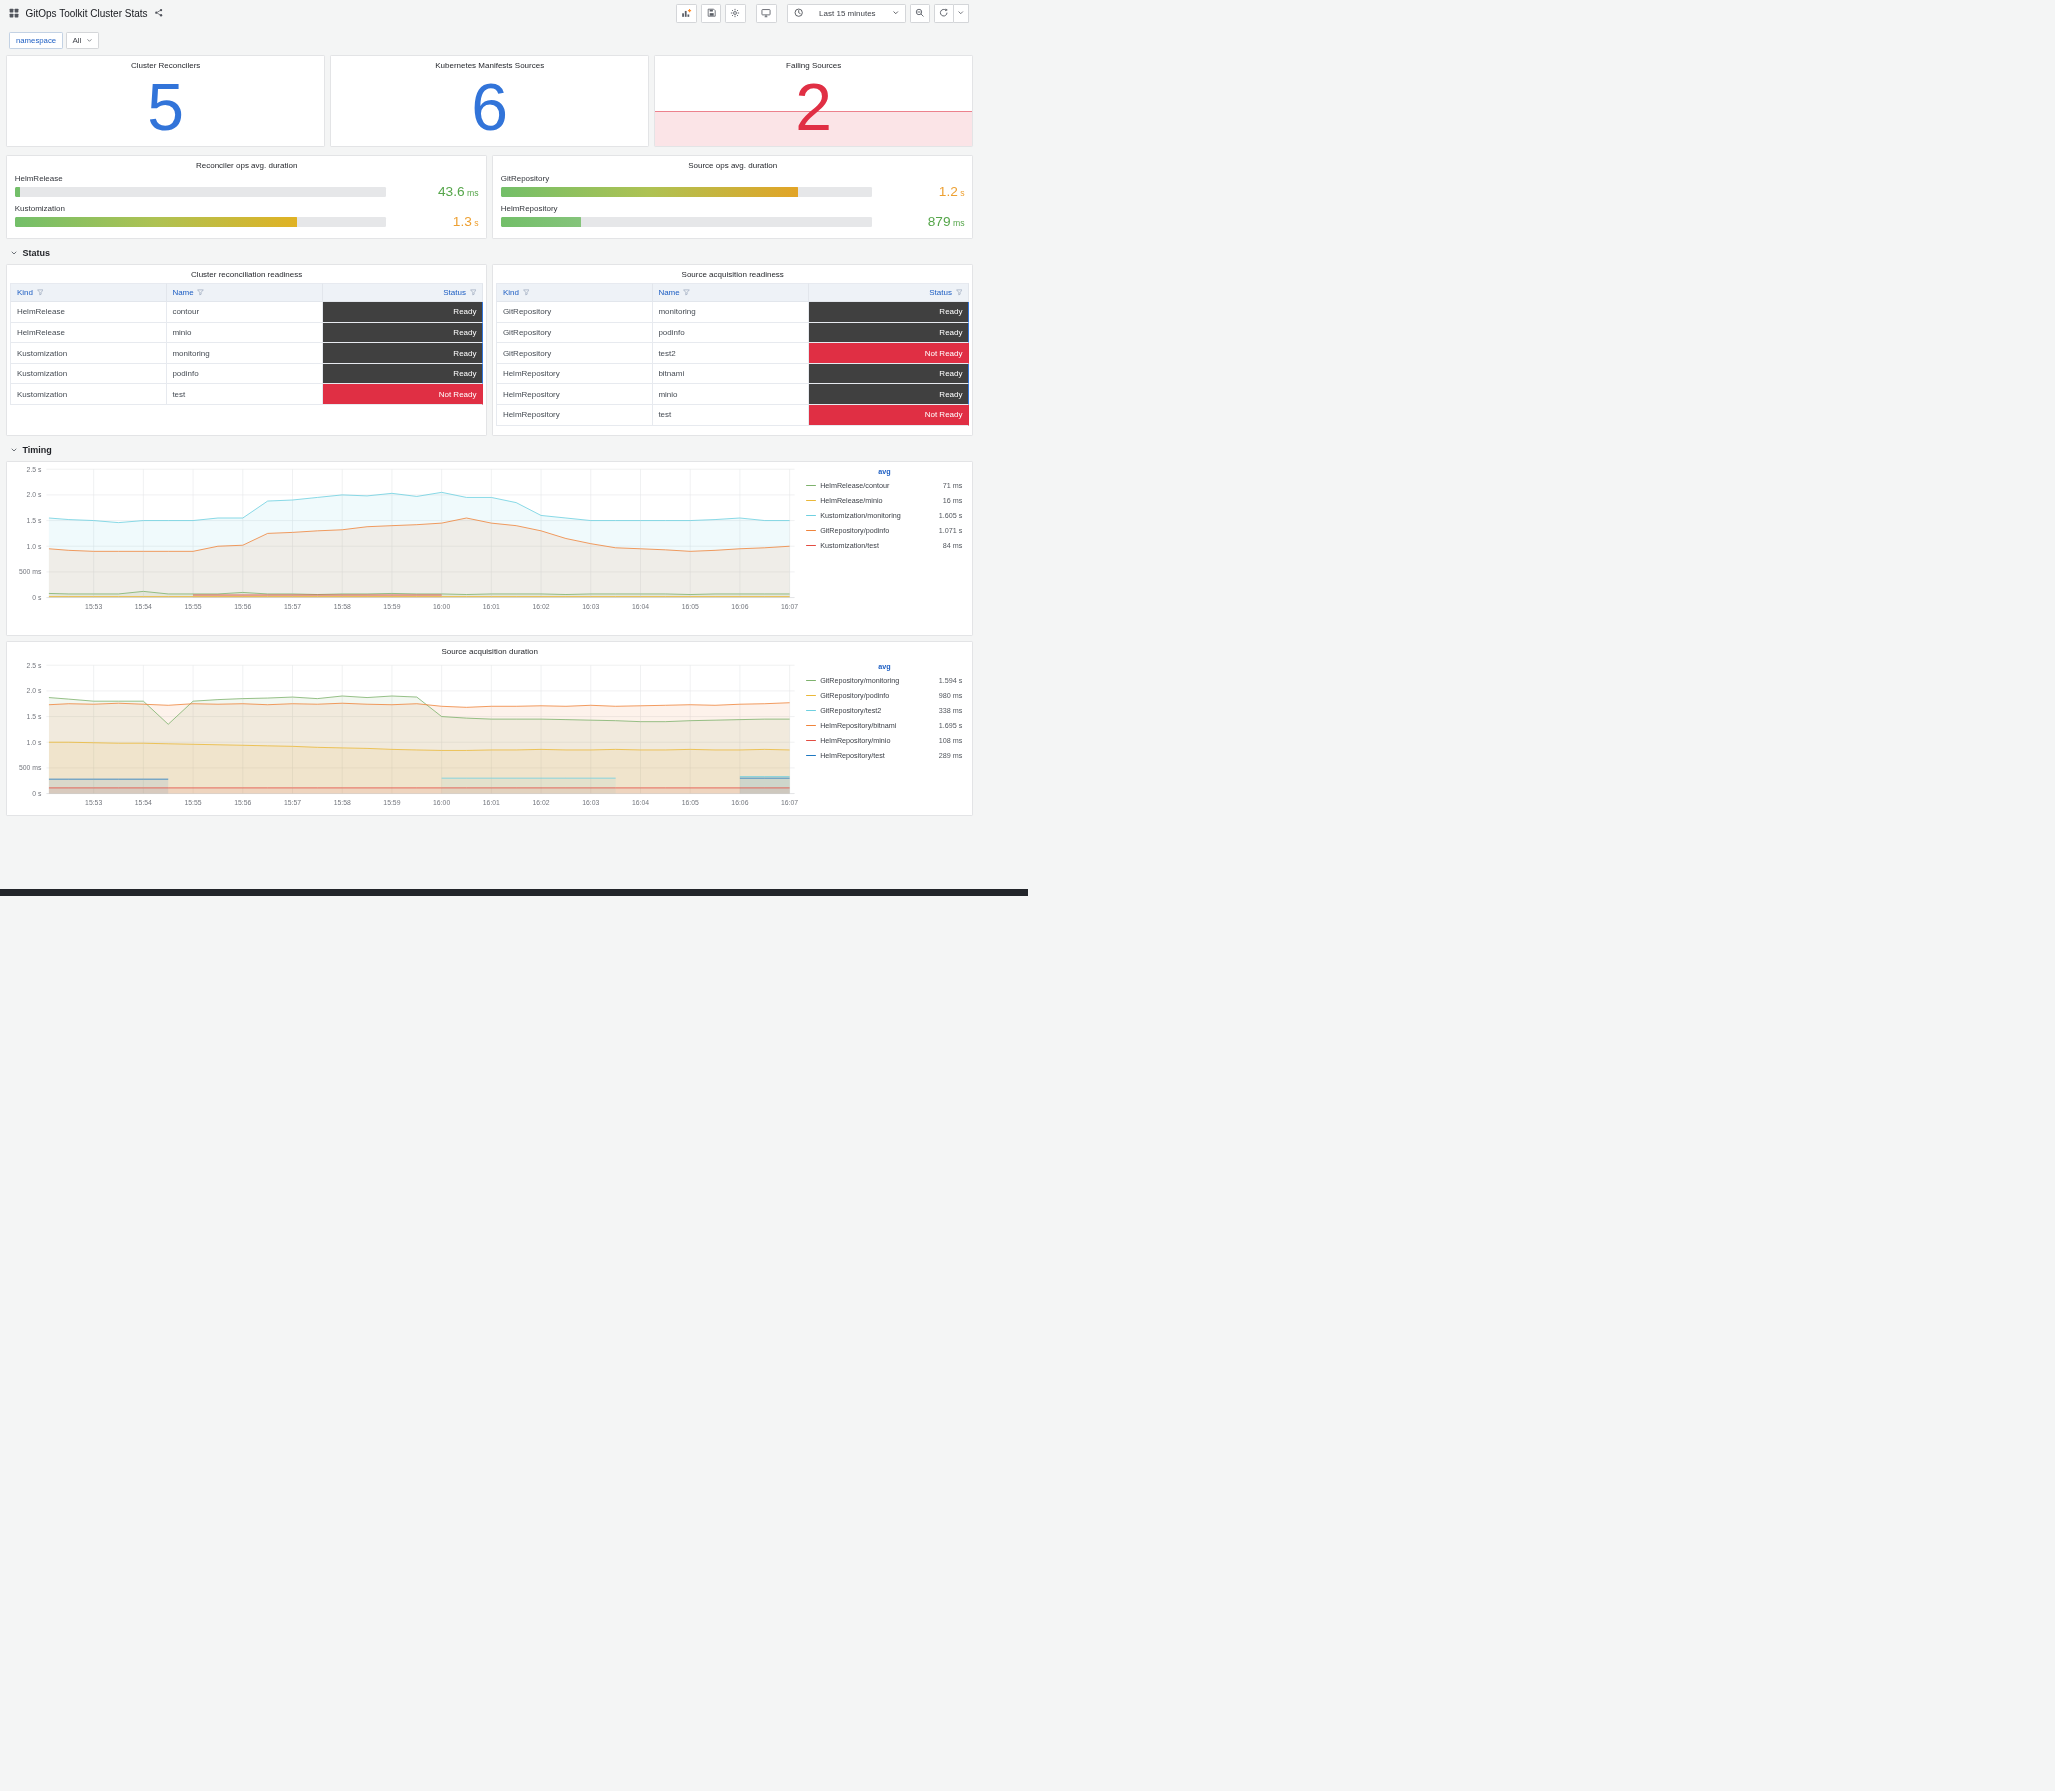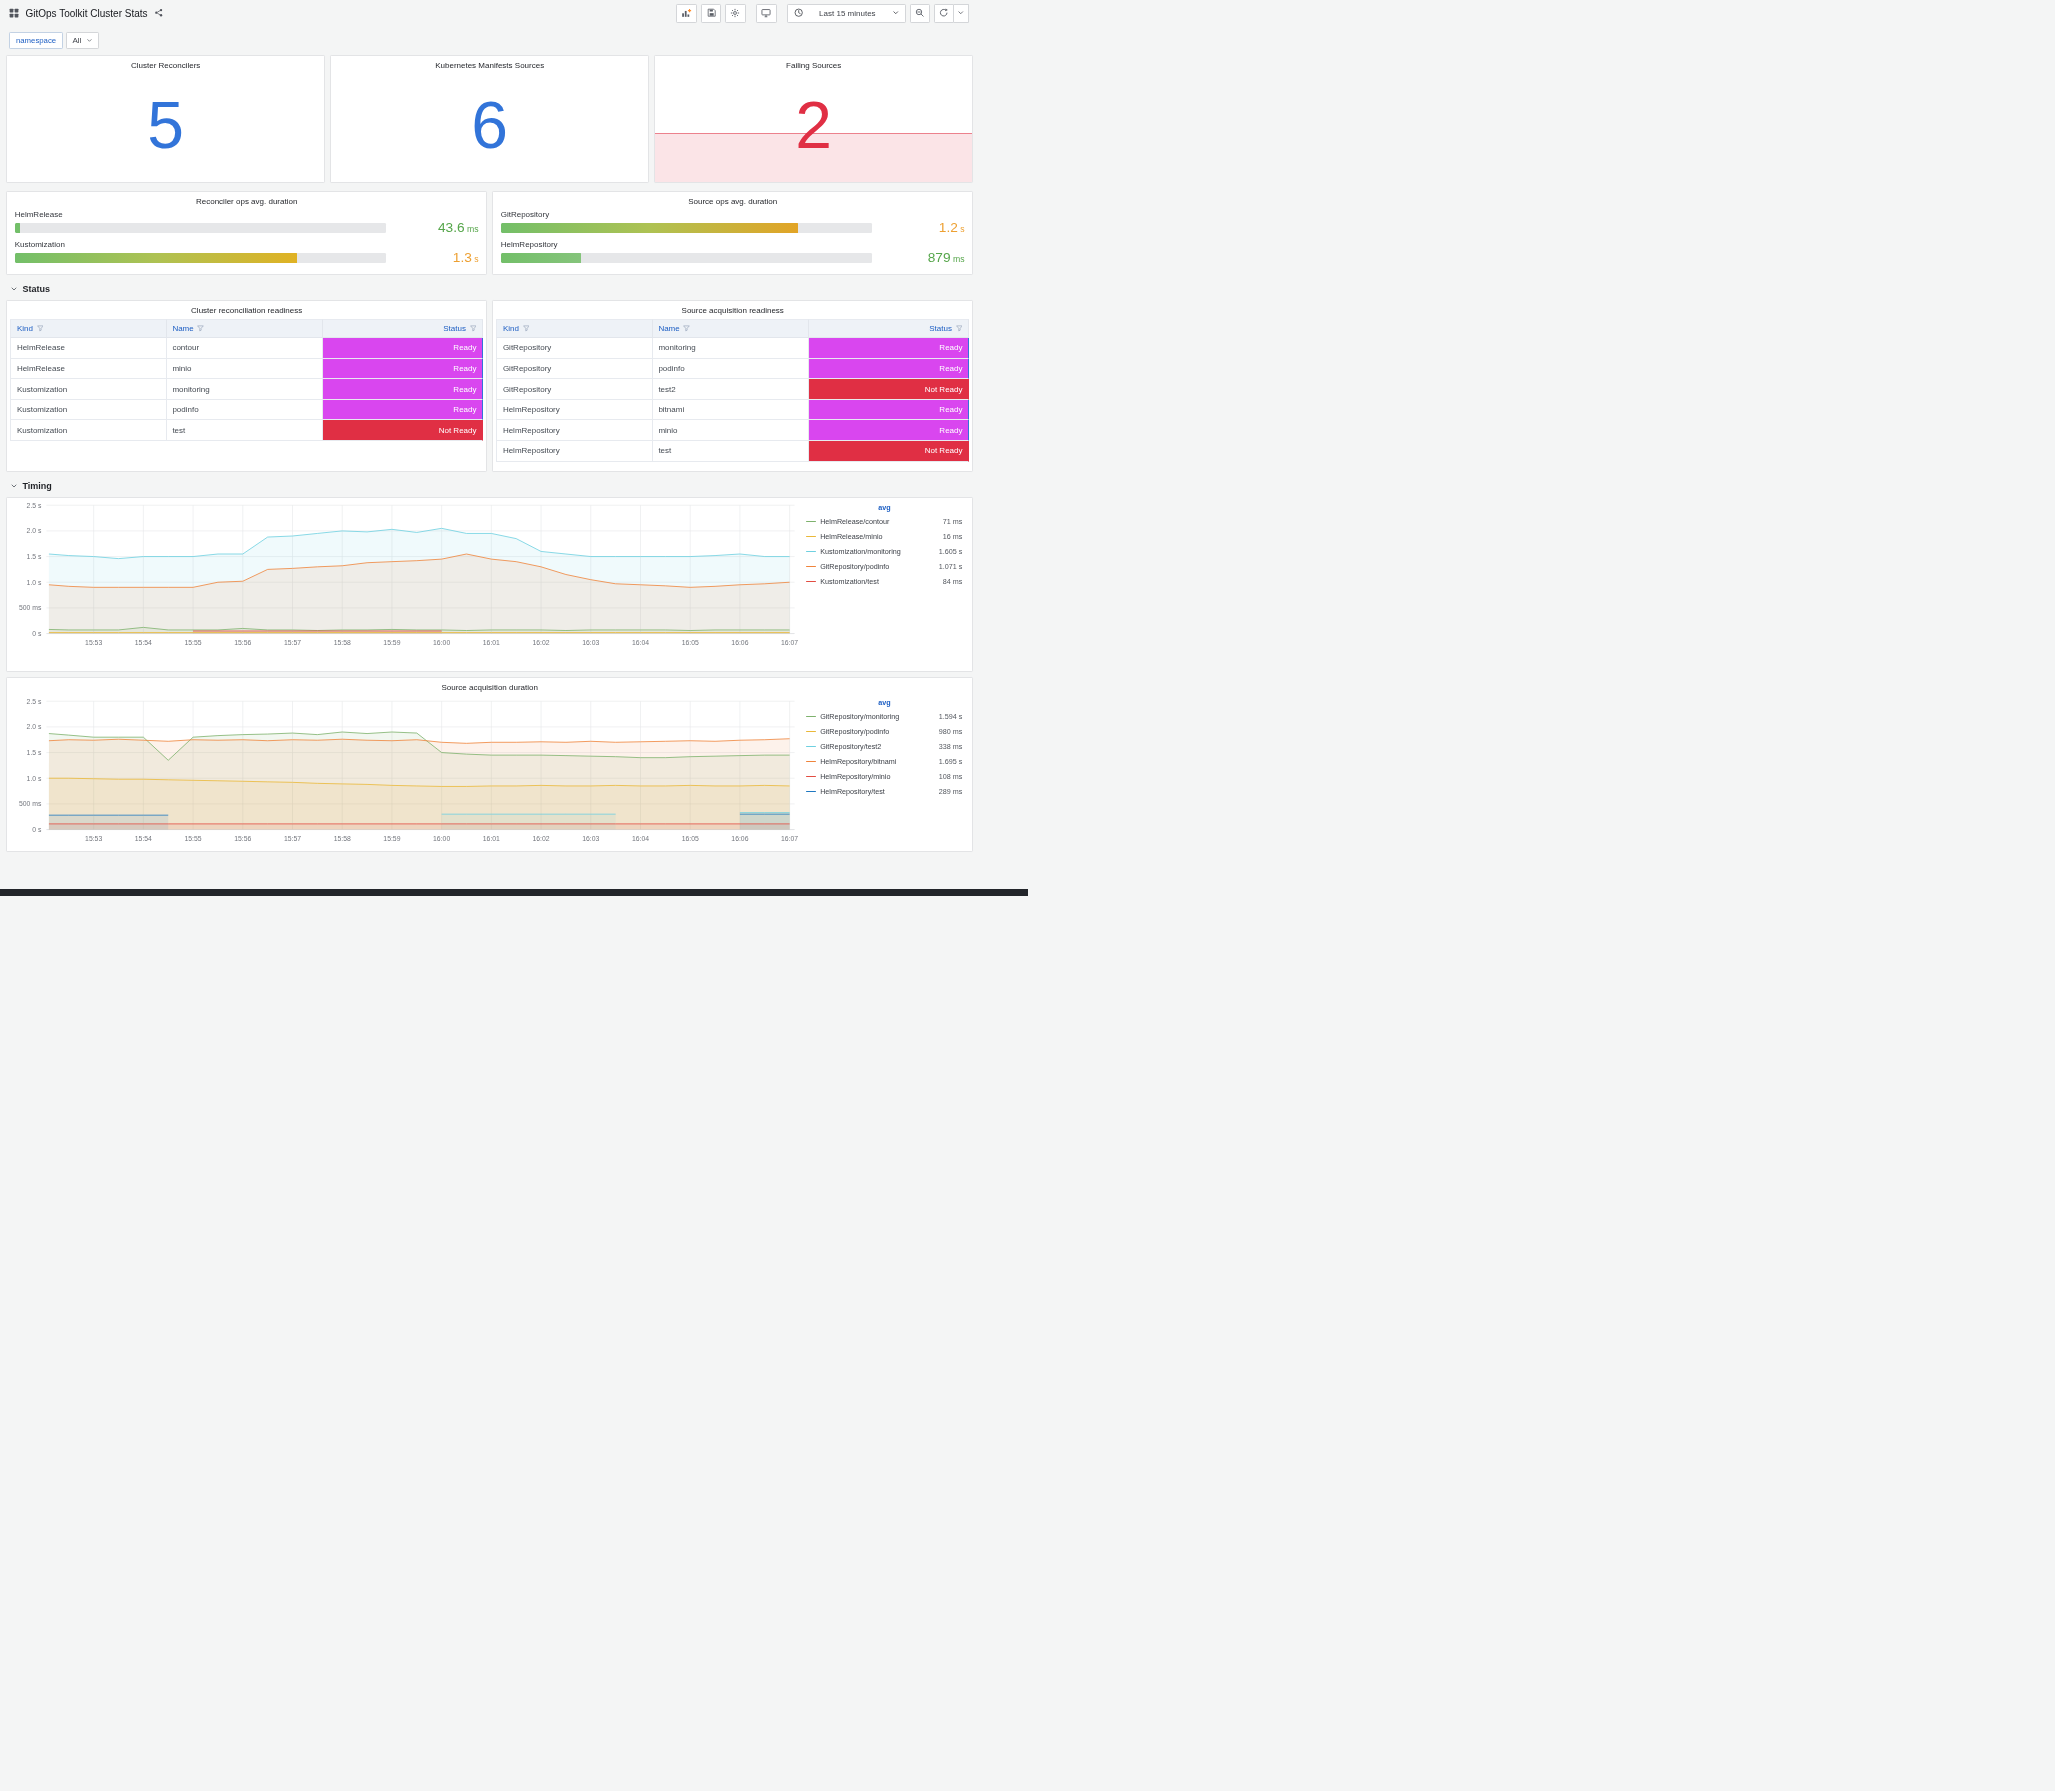--- a/index.html
+++ b/index.html
@@ -29,21 +29,21 @@
   .var-value{height:17px;display:inline-flex;align-items:center;gap:4.4px;padding:0 5.6px;font-size:8px;color:#41444b;
              background:#fff;border:0.6px solid #d4d6d9;border-radius:1.2px;cursor:pointer}
 
   
   .dash{flex:none}
   .row{display:flex;gap:5px;width:967px;margin-left:6.2px}
   .panel{background:#fff;border:0.6px solid #e3e4e6;border-radius:1.2px;position:relative;overflow:hidden}
   .panel-title{font-size:8px;font-weight:500;color:#1f2126;text-align:center;padding:4.4px 0 1.9px;cursor:pointer;flex:none}
 
   
-  .stats-row{height:128px}
+  .stats-row{height:92px}
   .stat-panel{flex:1;display:flex;flex-direction:column}
   .stat-value{flex:1;display:flex;align-items:center;justify-content:center;font-size:66px;font-weight:500;
               line-height:1;z-index:2;padding-bottom:5px}
   .stat-spark{position:absolute;left:0;right:0;bottom:0;background:rgba(224,47,68,.13);
               border-top:0.6px solid rgba(224,47,68,.55);z-index:1}
 
   
   .gauges-row{height:84px;margin-top:8px}
   .gauge-panel{flex:1;display:flex;flex-direction:column}
   .gauge-body{padding:2.5px 7.5px 0}
@@ -66,21 +66,21 @@
   .gtable{margin:2.5px 3.1px 0;font-size:8px}
   .thead,.tr{display:grid;grid-template-columns:33.1% 33.1% 33.8%}
   .th{height:19px;display:flex;align-items:center;gap:3.7px;padding:0 5.6px;background:#eef2f7;color:#2060c4;
       border-bottom:0.6px solid #e2e6ec;border-right:0.6px solid #e2e6ec;border-top:0.6px solid #e7eaf0;cursor:pointer}
   .th:first-child{border-left:0.6px solid #e7eaf0}
   .th.right{justify-content:flex-end}
   .td{height:20.6px;display:flex;align-items:center;padding:0 5.6px;border-bottom:0.6px solid #e7eaef;
       border-right:0.6px solid #e7eaef;color:#464c54;background:#fff}
   .tr .td:first-child{border-left:0.6px solid #e7eaef}
   .td.status{justify-content:flex-end;color:#fff;padding-right:5.6px}
-  .td.status.ok{background:#d946ef;border-right-color:#3274D9}
+  .td.status.ok{background:#404040;border-right-color:#3274D9}
   .td.status.bad{background:#E02F44;border-right-color:#E02F44}
 
   
   .chart-panel{width:967px;margin-left:6.2px;height:175px;margin-top:0;display:flex;flex-direction:column}
   .chart-panel+.chart-panel{margin-top:5px}
   .chart-flex{display:flex;flex:1;padding:1.2px 5px 1.2px 2.5px;gap:3.7px}
   svg.plot{flex:none;cursor:crosshair}
   .grid{stroke:#e7e8ea;stroke-width:1}
   .grid.zero{stroke:#d2d4d6}
   .tick{font-size:11px;fill:#73767d;font-family:"Liberation Sans",sans-serif}

